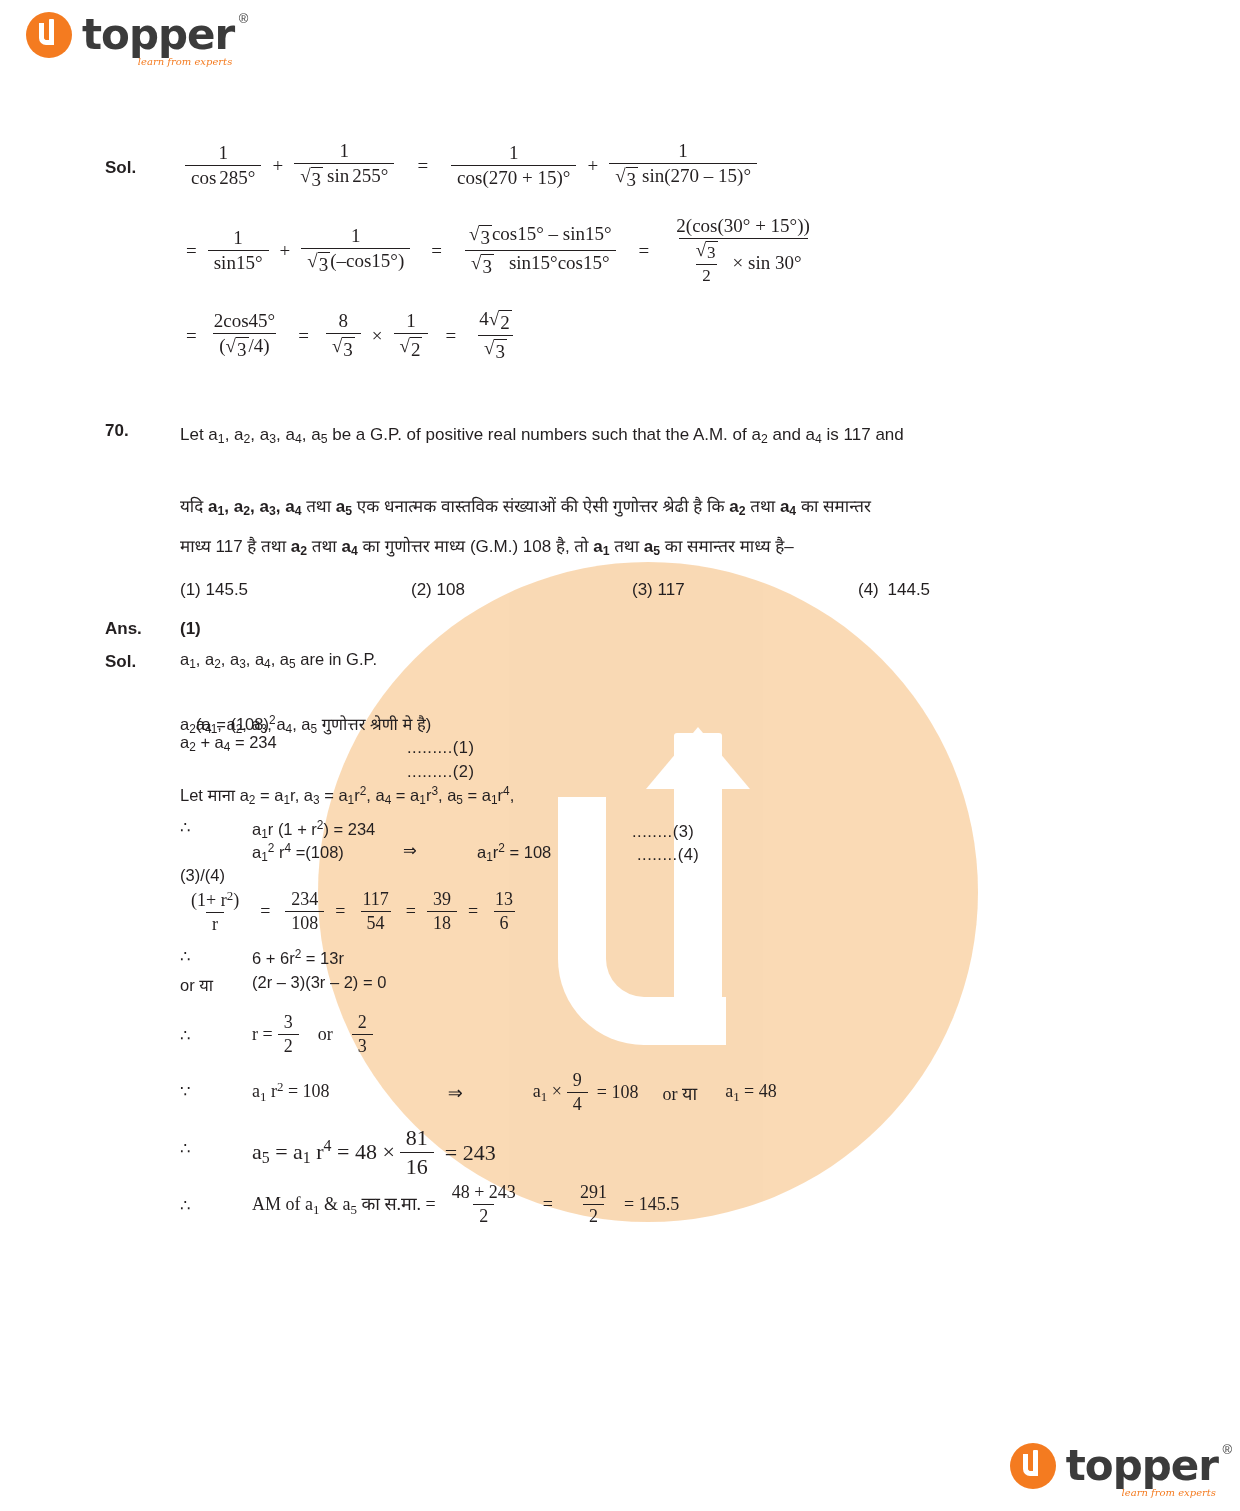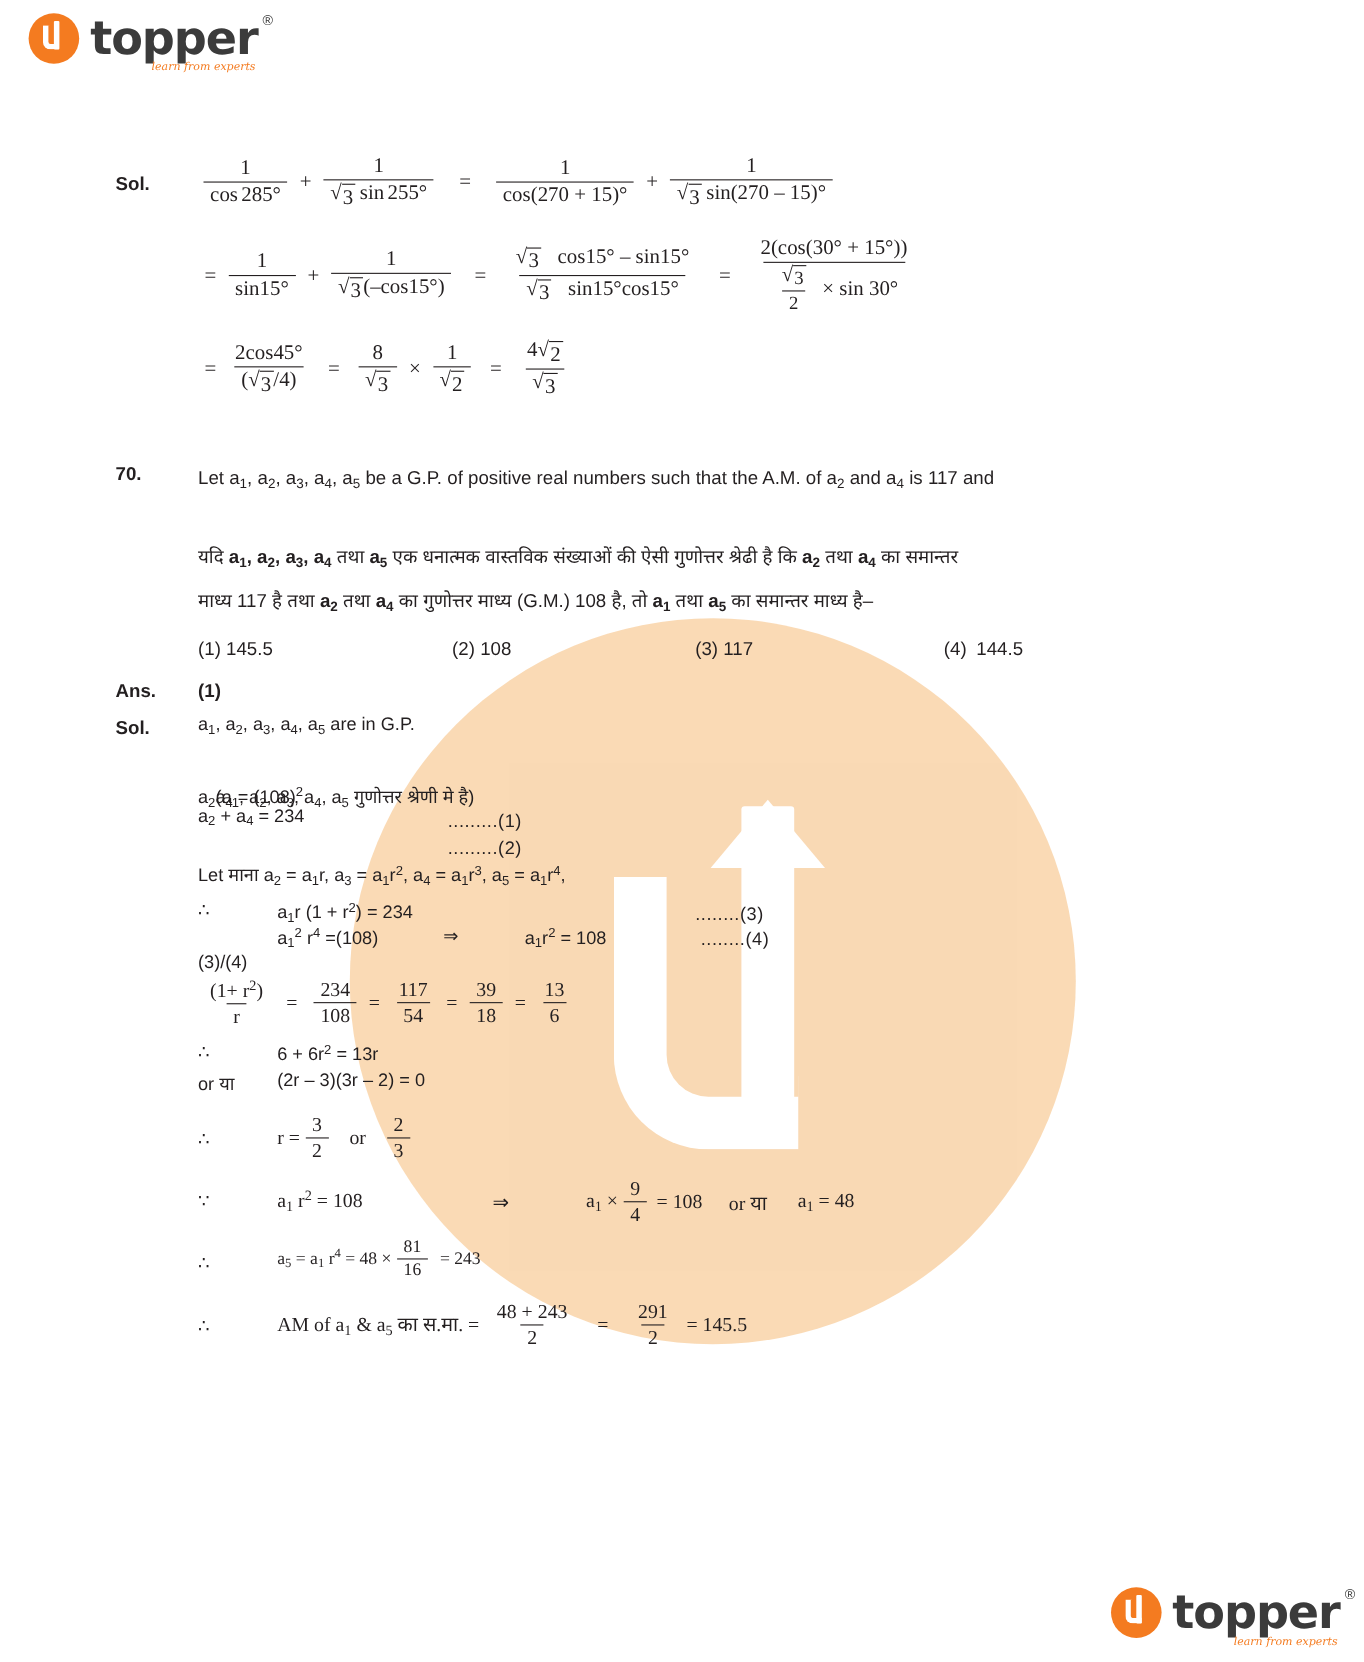--- a/index.html
+++ b/index.html
@@ -280,21 +280,21 @@
               <span class="rad-body">3</span>
             </span><span>(–cos15°)</span>
         </span>
       </span>
       <span class="op" style="margin:0 16px;">=</span>
       <span class="frac">
         <span class="num">
           <span class="sqrt">
               <span class="radical">√</span>
               <span class="rad-body">3</span>
-            </span><span style="margin-left:15px">cos15° – sin15°</span>
+            </span><span style="margin-left:0">cos15° – sin15°</span>
         </span>
         <span class="den">
           <span class="sqrt">
               <span class="radical">√</span>
               <span class="rad-body">3</span>
             </span><span style="margin-left:15px">sin15°cos15°</span>
         </span>
       </span>
       <span class="op" style="margin:0 16px;">=</span>
       <span class="frac">
@@ -502,21 +502,21 @@
         <span class="num">9</span>
         <span class="den">4</span>
       </span>
       <span style="margin-left:4px">= 108</span>
       <span style="margin-left:24px">or या</span>
       <span style="margin-left:28px">a<sub>1</sub> = 48</span>
     </div>
   </div>
 
   <div class="sol-line" style="left:180px; top:1139px;">∴</div>
-  <div class="blk math" style="left:252px; top:1125px; font-size:16px;">
+  <div class="blk math" style="left:252px; top:1125px; font-size:22px;">
     <div class="row">
       <span>a<sub>5</sub> = a<sub>1</sub> r<sup>4</sup> = 48 ×</span>
       <span class="frac">
         <span class="num">81</span>
         <span class="den">16</span>
       </span>
       <span style="margin-left:6px">= 243</span>
     </div>
   </div>
 

